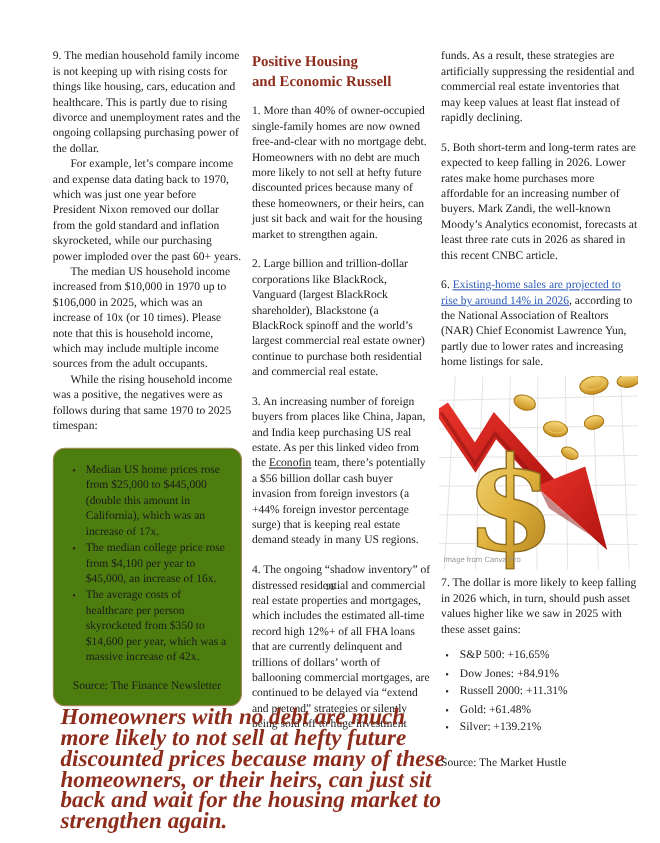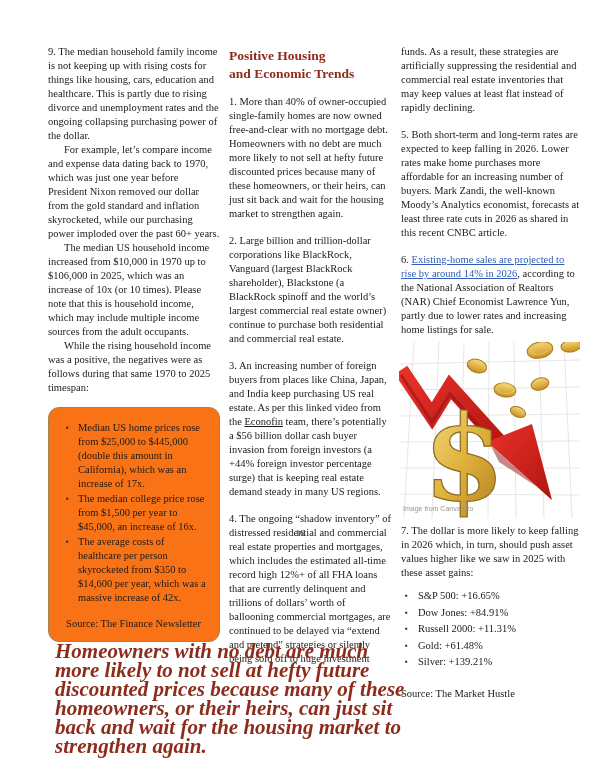--- a/index.html
+++ b/index.html
@@ -36,21 +36,21 @@
   .section-heading{
     font-size:13.5px;
     font-weight:bold;
     color:#8e2c1c;
     text-align:left;
     line-height:1.3;
     margin:2px 0 13px 0;
   }
   .callout-box{
     margin-top:12px;
-    background:#f97316;
+    background:#4d7c0f;
     border:1.5px solid #a28454;
     border-radius:11px;
     padding:13px 9px 10px 4px;
   }
   .callout-box ul{
     list-style:none;
     margin:0;padding:0 0 0 12px;
   }
   .callout-box li{
     position:relative;
@@ -131,29 +131,29 @@
 
     <div class="col col1">
       <p class="body-text">9. The median household family income is not keeping up with rising costs for things like housing, cars, education and healthcare. This is partly due to rising divorce and unemployment rates and the ongoing collapsing purchasing power of the dollar.</p>
       <p class="body-text indent">For example, let’s compare income and expense data dating back to 1970, which was just one year before President Nixon removed our dollar from the gold standard and inflation skyrocketed, while our purchasing power imploded over the past 60+ years.</p>
       <p class="body-text indent">The median US household income increased from $10,000 in 1970 up to $106,000 in 2025, which was an increase of 10x (or 10 times). Please note that this is household income, which may include multiple income sources from the adult occupants.</p>
       <p class="body-text indent">While the rising household income was a positive, the negatives were as follows during that same 1970 to 2025 timespan:</p>
 
       <div class="callout-box">
         <ul>
           <li>Median US home prices rose from $25,000 to $445,000 (double this amount in California), which was an increase of 17x.</li>
-          <li>The median college price rose from $1,500 per year to $45,000, an increase of 16x.</li>
+          <li>The median college price rose from $4,100 per year to $45,000, an increase of 16x.</li>
           <li>The average costs of healthcare per person skyrocketed from $350 to $14,600 per year, which was a massive increase of 42x.</li>
         </ul>
         <p class="source-line">Source: The Finance Newsletter</p>
       </div>
     </div>
 
     <div class="col col2">
-      <h2 class="section-heading"><span>Positive Housing</span><br><span>and Economic Trends</span></h2>
+      <h2 class="section-heading"><span>Positive Housing</span><br><span>and Economic Russell</span></h2>
 
       <p class="body-text item">1. More than 40% of owner-occupied single-family homes are now owned free-and-clear with no mortgage debt. Homeowners with no debt are much more likely to not sell at hefty future discounted prices because many of these homeowners, or their heirs, can just sit back and wait for the housing market to strengthen again.</p>
       <p class="body-text item">2. Large billion and trillion-dollar corporations like BlackRock, Vanguard (largest BlackRock shareholder), Blackstone (a BlackRock spinoff and the world’s largest commercial real estate owner) continue to purchase both residential and commercial real estate.</p>
       <p class="body-text item"><span>3. An increasing number of foreign buyers from places like China, Japan, and India keep purchasing US real estate. As per this linked video from the </span><span class="doc-link">Econofin</span><span> team, there’s potentially a $56 billion dollar cash buyer invasion from foreign investors (a +44% foreign investor percentage surge) that is keeping real estate demand steady in many US regions.</span></p>
       <p class="body-text item">4. The ongoing “shadow inventory” of distressed residential and commercial real estate properties and mortgages, which includes the estimated all-time record high 12%+ of all FHA loans that are currently delinquent and trillions of dollars’ worth of ballooning commercial mortgages, are continued to be delayed via “extend and pretend” strategies or silently being sold off to huge investment</p>
     </div>
 
     <div class="col col3">
       <p class="body-text item">funds. As a result, these strategies are artificially suppressing the residential and commercial real estate inventories that may keep values at least flat instead of rapidly declining.</p>
       <p class="body-text item">5. Both short-term and long-term rates are expected to keep falling in 2026. Lower rates make home purchases more affordable for an increasing number of buyers. Mark Zandi, the well-known Moody’s Analytics economist, forecasts at least three rate cuts in 2026 as shared in this recent CNBC article.</p>

